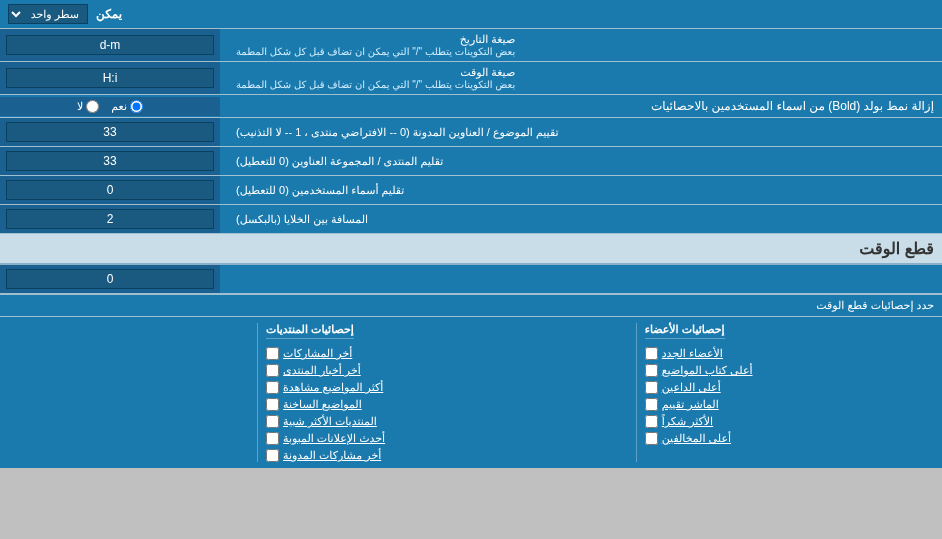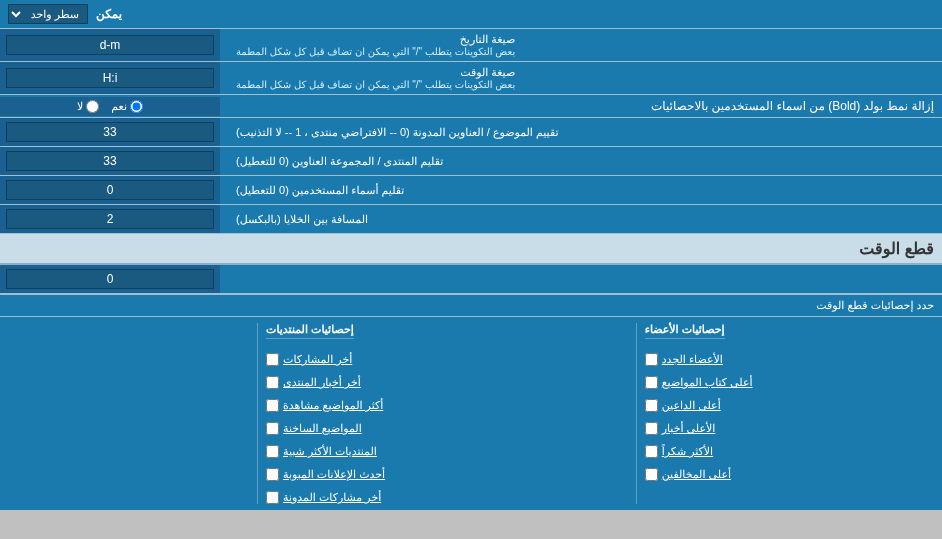--- a/index.html
+++ b/index.html
@@ -129,21 +129,21 @@
     .checkboxes-area {
       display: flex;
       background: #1a7aad;
       padding: 6px 8px;
       gap: 0;
     }
     .checkbox-col {
       flex: 1;
       display: flex;
       flex-direction: column;
-      gap: 10px;
+      gap: 4px;
     }
     .checkbox-col .col-header {
       color: #fff;
       font-weight: bold;
       font-size: 11px;
       text-align: right;
       margin-bottom: 4px;
       border-bottom: 1px solid rgba(255,255,255,0.3);
       padding-bottom: 2px;
     }
@@ -273,21 +273,21 @@
         </div>
         <div class="checkbox-item">
           <span>أعلى كتاب المواضيع</span>
           <input type="checkbox" style="">
         </div>
         <div class="checkbox-item">
           <span>أعلى الداعين</span>
           <input type="checkbox" style="">
         </div>
         <div class="checkbox-item">
-          <span>الأعلى أخبار</span>
+          <span>الماشر تقييم</span>
           <input type="checkbox" style="">
         </div>
         <div class="checkbox-item">
           <span>الأكثر شكراً</span>
           <input type="checkbox" style="">
         </div>
         <div class="checkbox-item">
           <span>أعلى المخالفين</span>
           <input type="checkbox" style="">
         </div>

